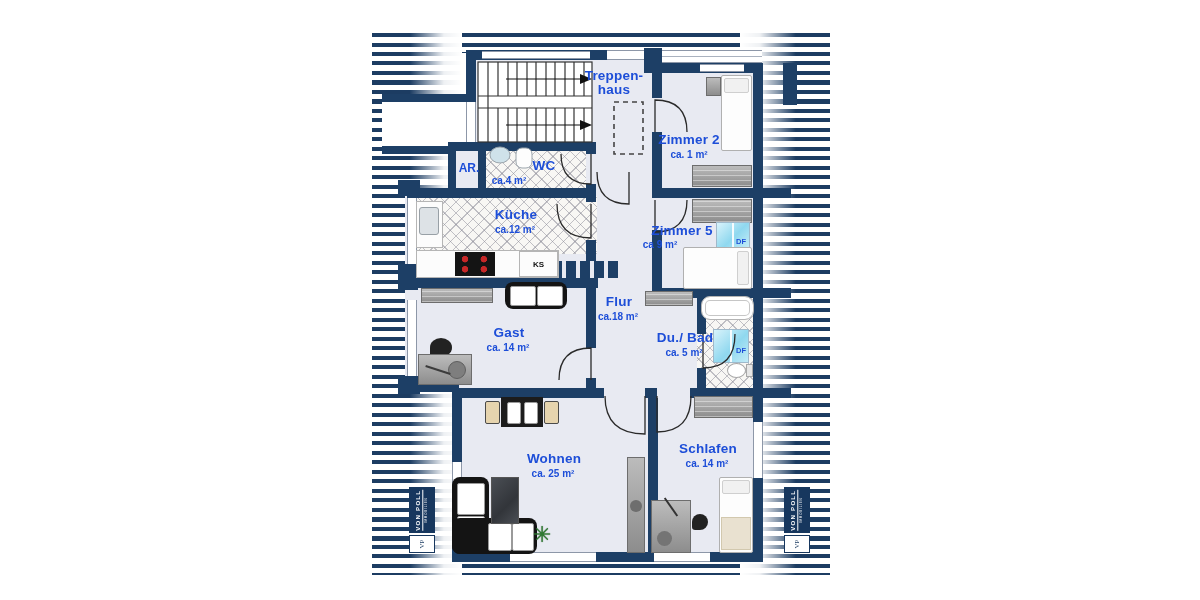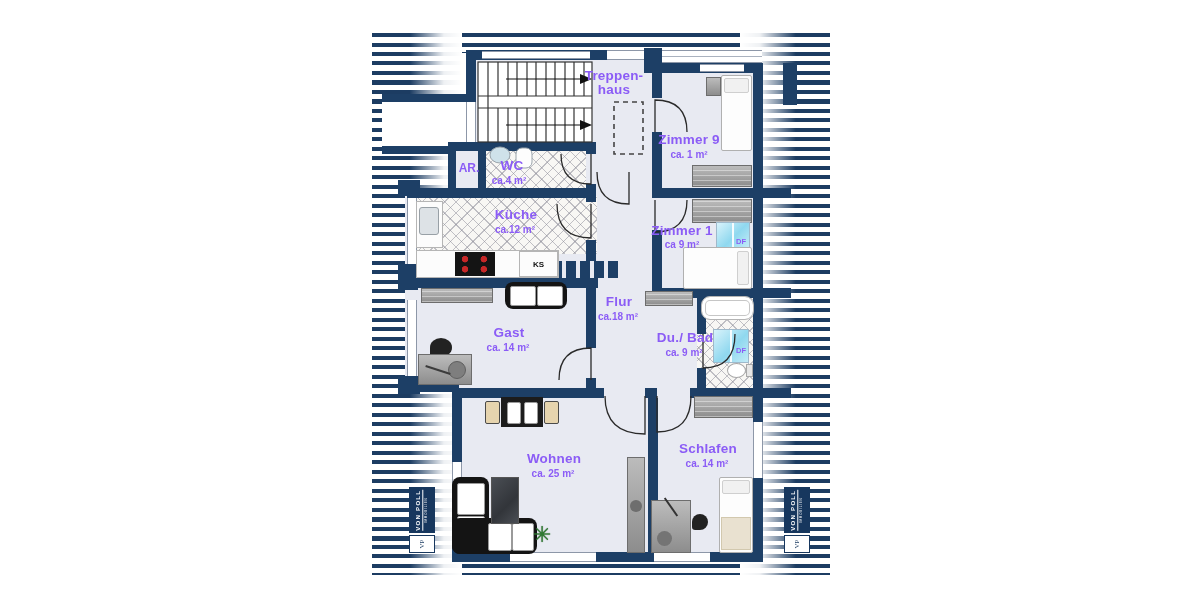--- a/index.html
+++ b/index.html
@@ -22,21 +22,21 @@
   .gray{background:linear-gradient(180deg,#bcbcbc,#8d8d8d);border:1px solid #6d6d6d;}
   .gray-lines{background-image:repeating-linear-gradient(0deg,rgba(255,255,255,.4) 0 1px,transparent 1px 5px),
               linear-gradient(180deg,#bcbcbc,#8d8d8d);border:1px solid #6d6d6d;}
   .bed{background:#fdfdfd;border:1px solid #b0b0b0;border-radius:2px;}
   .pillow{background:#f1f1f1;border:1px solid #cfcfcf;border-radius:2px;}
   .blanket{background:#e9e1d0;border:1px solid #d2c8ae;}
   .sky{background:linear-gradient(135deg,#d9f3fb,#8fd8ef 55%,#c2ebf7);border:1px solid #9fb9cb;
        background-image:linear-gradient(to right,transparent 46%,rgba(255,255,255,.9) 46%,rgba(255,255,255,.9) 54%,transparent 54%),
        linear-gradient(135deg,#d9f3fb,#8fd8ef 55%,#c2ebf7);}
   .white-box{background:#fcfcfc;border:1px solid #b5b5b5;}
-  .lbl{position:absolute;transform:translateX(-50%);text-align:center;color:#8b5cf6;
+  .lbl{position:absolute;transform:translateX(-50%);text-align:center;color:#1d4ed8;
        font-weight:bold;white-space:nowrap;line-height:1.05;}
   .room-name{font-size:13.5px;letter-spacing:.2px;}
   .room-area{font-size:10px;}
   .tiny{font-size:7.5px;}
   .cushion{position:absolute;background:#fff;border:1px solid #9a9a9a;border-radius:2px;}
   .sofa-black{background:#141414;border-radius:8px;}
   .badge{position:absolute;width:26px;height:66px;}
   .badge .bar{width:100%;height:46px;background:#17375e;display:flex;align-items:center;justify-content:center;overflow:hidden;}
   .badge .vtext{transform:rotate(-90deg);text-align:center;color:#fff;}
   .badge .b1{font-size:6px;letter-spacing:1.3px;white-space:nowrap;font-weight:bold;}
@@ -251,35 +251,35 @@
     <g stroke="#9aa4ab" fill="#eef3f5" stroke-width="1">
       <ellipse cx="500" cy="155" rx="10" ry="8" fill="#cfe2ea"></ellipse>
       <rect x="516" y="148" width="16" height="20" rx="6" fill="#fdfdfd"></rect>
     </g>
   </svg>
 
   <div class="lbl room-name" style="left:614px;top:69px;">
     <div>Treppen-</div>
     <div>haus</div>
   </div>
-  <div class="lbl room-name" style="left:689px;top:133px;">Zimmer 9</div>
+  <div class="lbl room-name" style="left:689px;top:133px;">Zimmer 2</div>
   <div class="lbl room-area" style="left:689px;top:150px;">ca. 1 m²</div>
-  <div class="lbl room-name" style="left:682px;top:224px;">Zimmer 1</div>
-  <div class="lbl room-area" style="left:682px;top:240px;">ca 9 m²</div>
+  <div class="lbl room-name" style="left:682px;top:224px;">Zimmer 5</div>
+  <div class="lbl room-area" style="left:660px;top:240px;">ca 9 m²</div>
   <div class="lbl" style="left:469px;top:162px;font-size:12px;">AR.</div>
-  <div class="lbl room-name" style="left:512px;top:159px;">WC</div>
+  <div class="lbl room-name" style="left:544px;top:159px;">WC</div>
   <div class="lbl room-area" style="left:509px;top:176px;">ca.4 m²</div>
   <div class="lbl room-name" style="left:516px;top:208px;">Küche</div>
   <div class="lbl room-area" style="left:515px;top:225px;">ca.12 m²</div>
   <div class="lbl room-name" style="left:619px;top:295px;">Flur</div>
   <div class="lbl room-area" style="left:618px;top:312px;">ca.18 m²</div>
   <div class="lbl room-name" style="left:509px;top:326px;">Gast</div>
   <div class="lbl room-area" style="left:508px;top:343px;">ca. 14 m²</div>
   <div class="lbl room-name" style="left:685px;top:331px;">Du./ Bad</div>
-  <div class="lbl room-area" style="left:684px;top:348px;">ca. 9 m²</div>
+  <div class="lbl room-area" style="left:684px;top:348px;">ca. 5 m²</div>
   <div class="lbl room-name" style="left:554px;top:452px;">Wohnen</div>
   <div class="lbl room-area" style="left:553px;top:469px;">ca. 25 m²</div>
   <div class="lbl room-name" style="left:708px;top:442px;">Schlafen</div>
   <div class="lbl room-area" style="left:707px;top:459px;">ca. 14 m²</div>
   <div class="lbl tiny" style="left:741px;top:238px;">DF</div>
   <div class="lbl tiny" style="left:741px;top:347px;">DF</div>
 
   <div class="badge" style="left:409px;top:487px;">
     <div class="bar">
       <div class="vtext">

